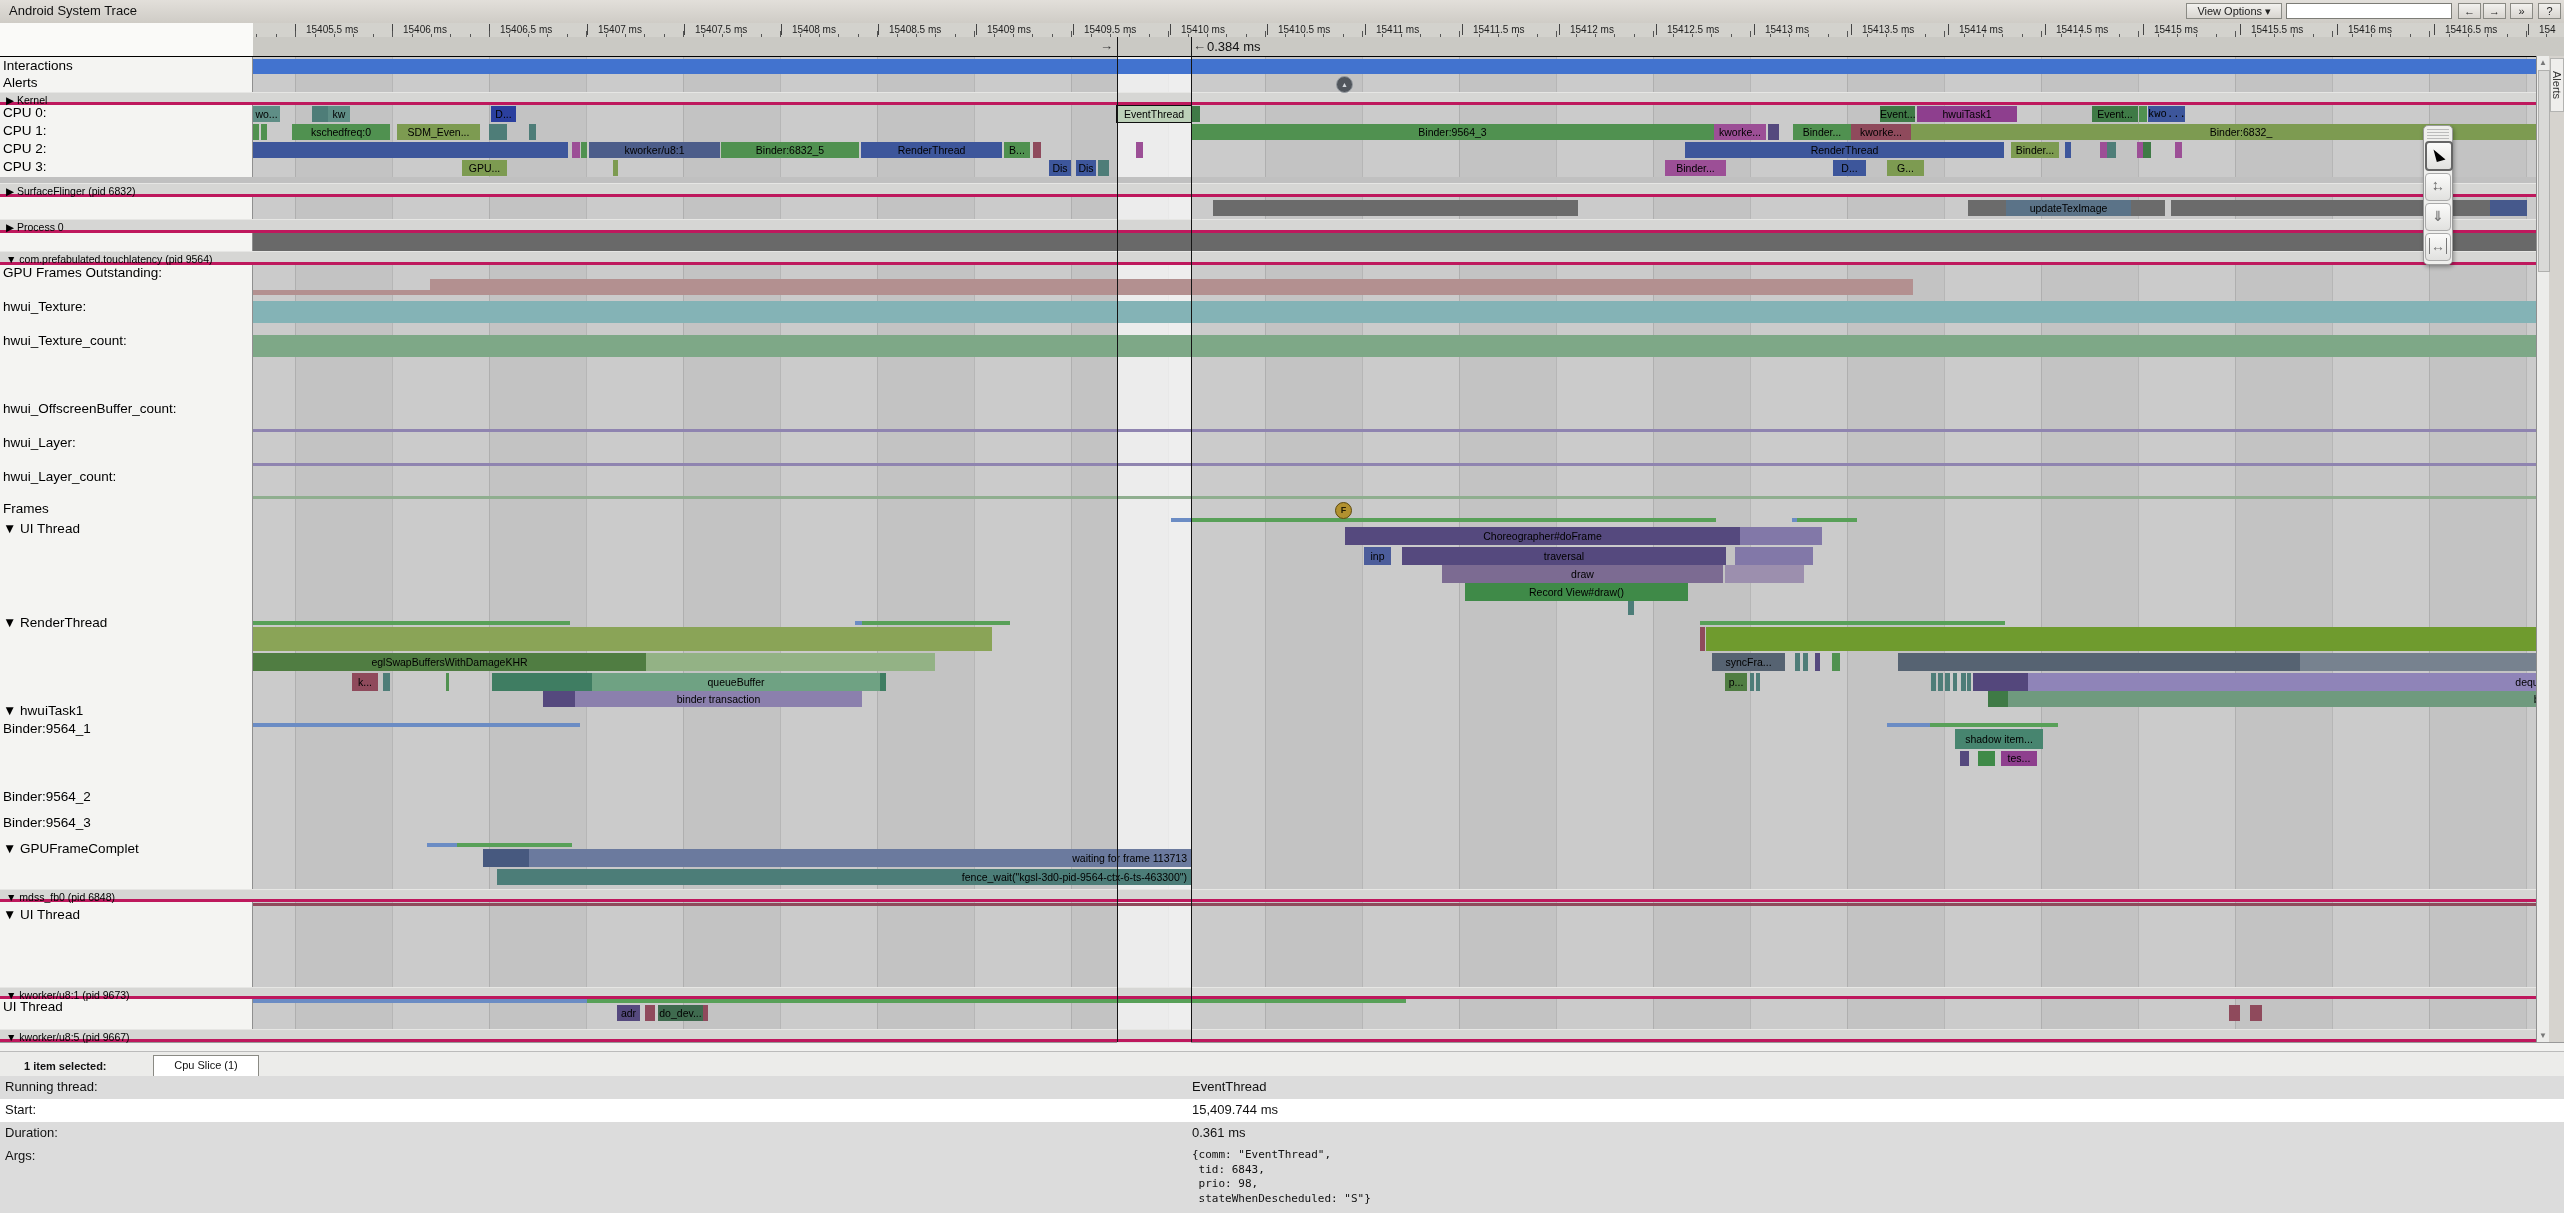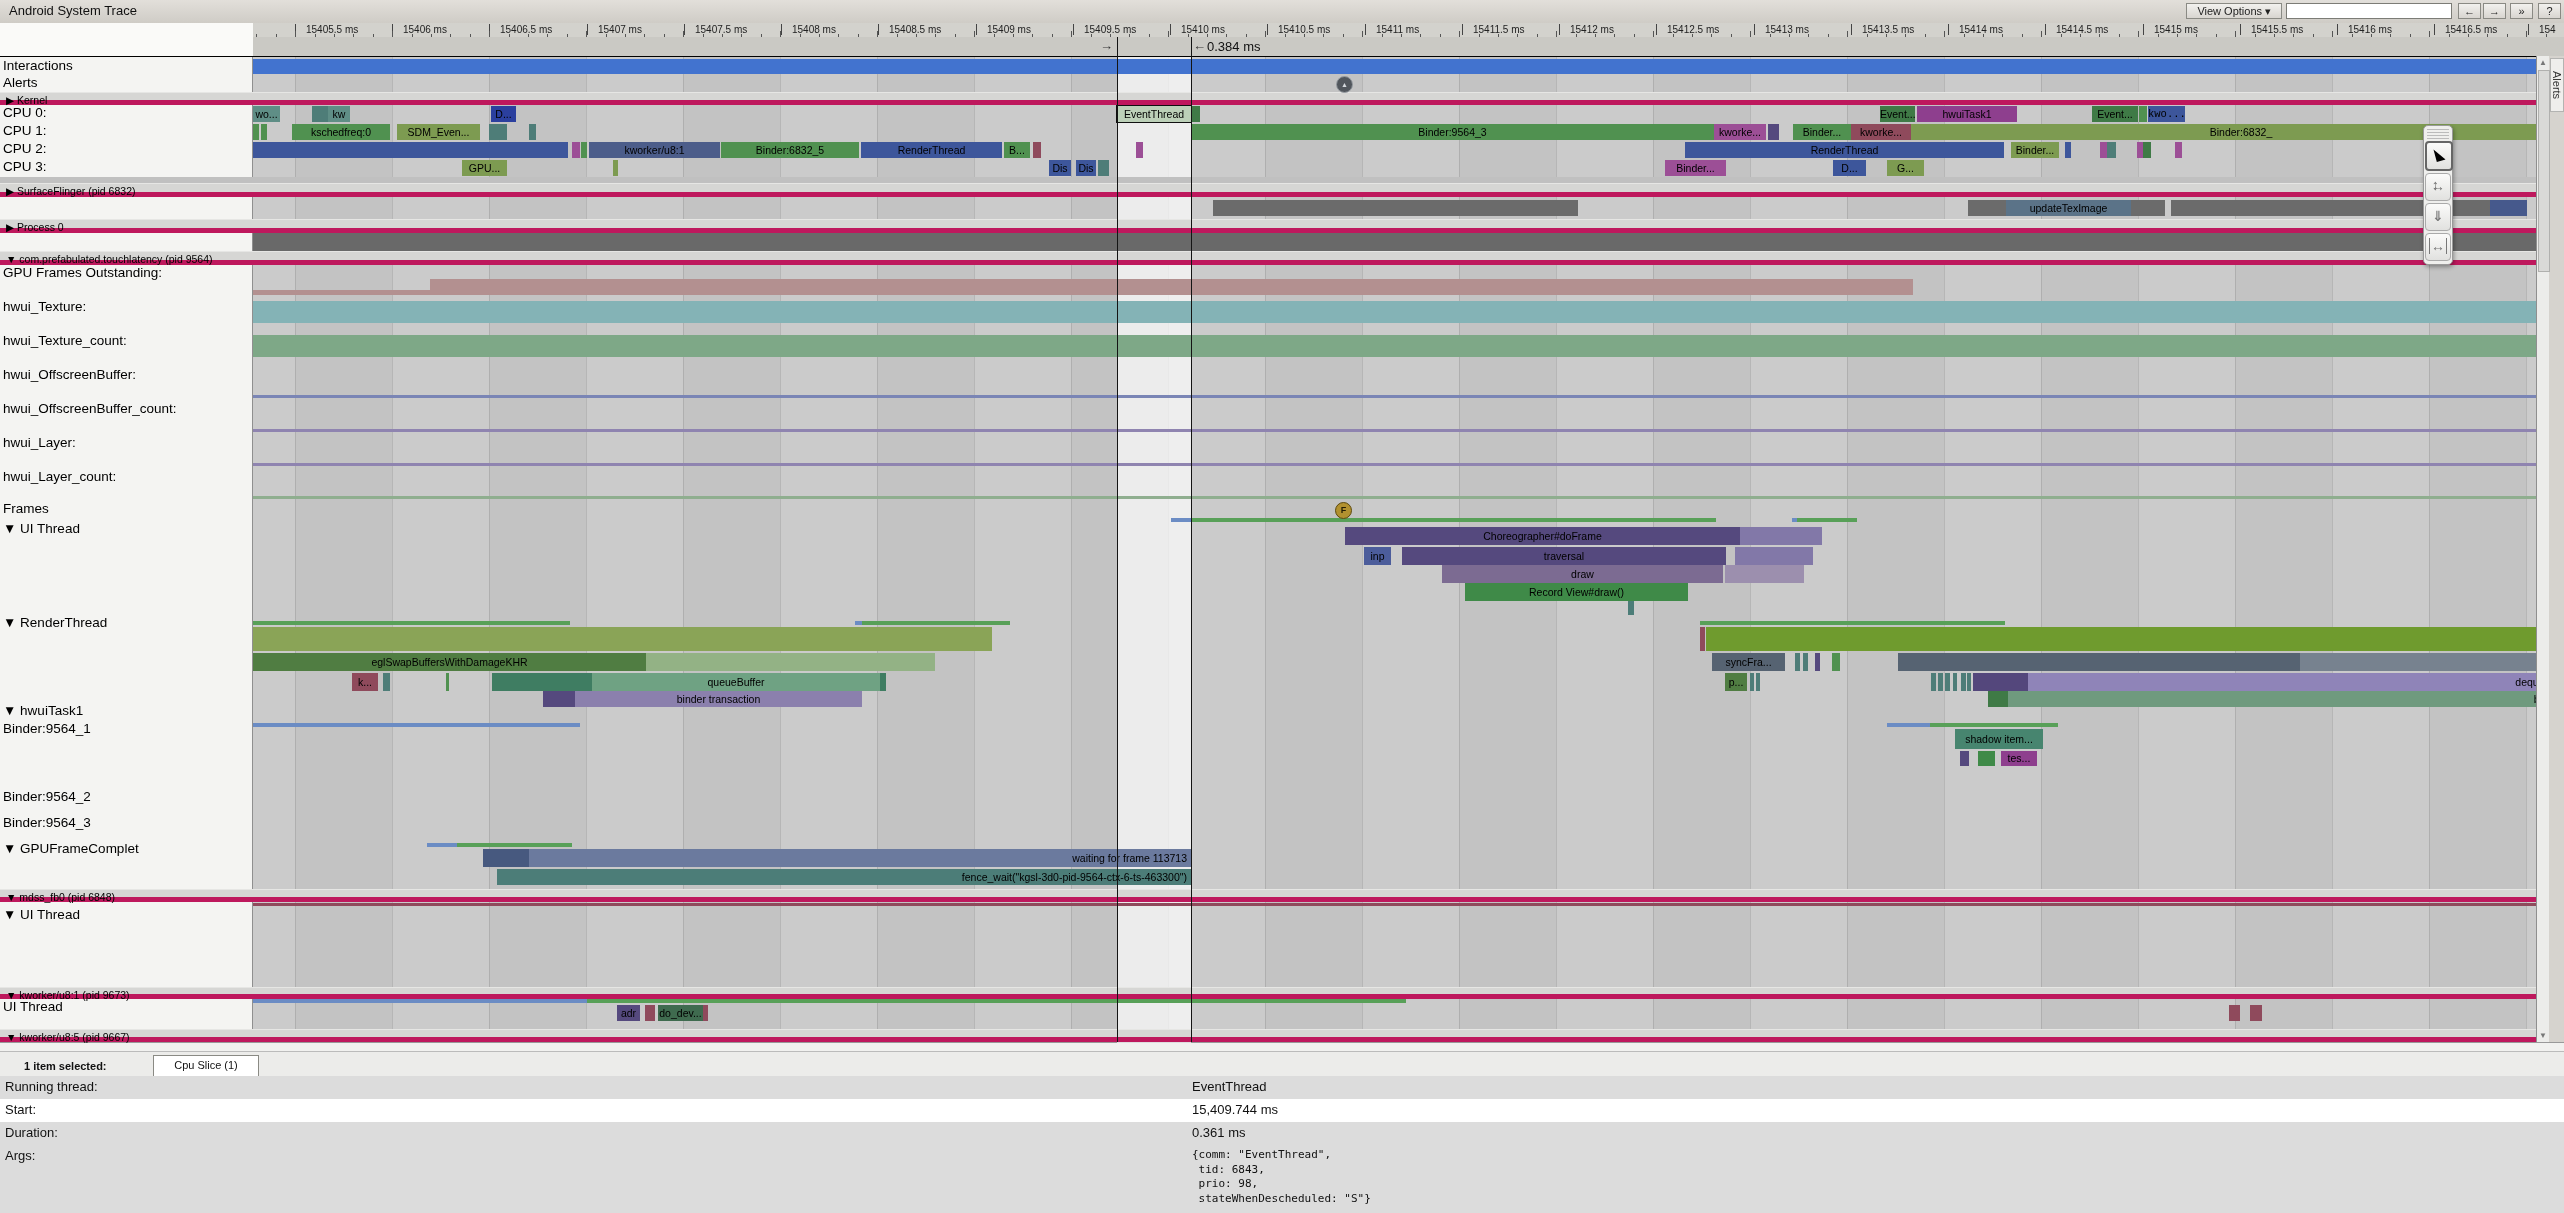--- a/index.html
+++ b/index.html
@@ -26,21 +26,21 @@
   #viewport{position:absolute;left:0;top:56px;width:2536px;height:986px;overflow:hidden;border-top:1px solid #000;}
   #cols{position:absolute;left:253px;top:0;width:2283px;height:986px;
         background:repeating-linear-gradient(90deg,#c3c3c3 0 97px,#cbcbcb 97px 194px);background-position:42px 0;}
   #gridlines{position:absolute;left:253px;top:0;width:2283px;height:986px;
         background:repeating-linear-gradient(90deg,rgba(0,0,0,.10) 0 1px,transparent 1px 97px);background-position:42px 0;}
   #sidebar-bg{position:absolute;left:0;top:0;width:253px;height:986px;background:#f4f4f2;border-right:1px solid #8f8f8f;box-sizing:border-box;}
   #selband{position:absolute;top:0;height:986px;background:rgba(255,255,255,.68);z-index:1;}
   #rows{position:absolute;left:0;top:0;width:2536px;height:986px;z-index:2;}
   .trow{position:absolute;left:0;width:2536px;}
   .trow .lab{position:absolute;left:3px;top:0;font-size:13.5px;color:#000;white-space:nowrap;}
-  .trow.hdr{background:#d6d6d4;border-top:1px solid #e6e6e4;border-bottom:5px solid #be185d;box-sizing:border-box;}
+  .trow.hdr{background:#d6d6d4;border-top:1px solid #e6e6e4;border-bottom:3px solid #be185d;box-sizing:border-box;}
   .trow.hdr .lab{font-size:10.5px;left:6px;top:1px;}
   .trow.spacer{background:#c0c0c0;}
   .slice{position:absolute;box-sizing:border-box;font-size:10.5px;color:#000;overflow:hidden;white-space:nowrap;text-align:center;}
   .slice.ar{text-align:right;padding-right:4px;}
   .slice.sel{outline:1px solid #101010;}
   .tline{position:absolute;}
   .mk{position:absolute;border-radius:50%;z-index:5;text-align:center;}
   .mk.alert{width:15px;height:15px;background:#51565c;border:1px solid #969ba1;color:#d4d8dc;font-size:7px;line-height:15px;}
   .mk.frame{width:15px;height:15px;background:#b2912f;border:1px solid #5d4a0e;color:#241d04;font-size:9px;font-weight:bold;line-height:15px;}
   .selline{position:absolute;top:37px;width:1px;height:1005px;background:#141414;z-index:30;}
@@ -338,24 +338,20 @@
           <div class="slice" style="left: 430px; top: 14px; width: 1483px; height: 16px; line-height: 16px; background: rgb(179, 144, 144);"></div>
         </div>
         <div class="trow track" style="top: 242px; height: 34px;">
           <span class="lab">hwui_Texture:</span>
           <div class="slice" style="left: 253px; top: 2px; width: 2283px; height: 22px; line-height: 22px; background: rgb(132, 179, 182);"></div>
         </div>
         <div class="trow track" style="top: 276px; height: 34px;">
           <span class="lab">hwui_Texture_count:</span>
           <div class="slice" style="left: 253px; top: 2px; width: 2283px; height: 22px; line-height: 22px; background: rgb(126, 168, 135);"></div>
         </div>
-        <div class="trow track" style="top: 310px; height: 34px;">
-          <span class="lab">hwui_OffscreenBuffer:</span>
-          <div class="tline" style="left: 253px; top: 28px; width: 2283px; height: 3px; background: rgb(122, 133, 181);"></div>
-        </div>
         <div class="trow track" style="top: 344px; height: 34px;">
           <span class="lab">hwui_OffscreenBuffer_count:</span>
           <div class="tline" style="left: 253px; top: 28px; width: 2283px; height: 3px; background: rgb(143, 132, 176);"></div>
         </div>
         <div class="trow track" style="top: 378px; height: 34px;">
           <span class="lab">hwui_Layer:</span>
           <div class="tline" style="left: 253px; top: 28px; width: 2283px; height: 3px; background: rgb(143, 132, 176);"></div>
         </div>
         <div class="trow track" style="top: 412px; height: 32px;">
           <span class="lab">hwui_Layer_count:</span>

